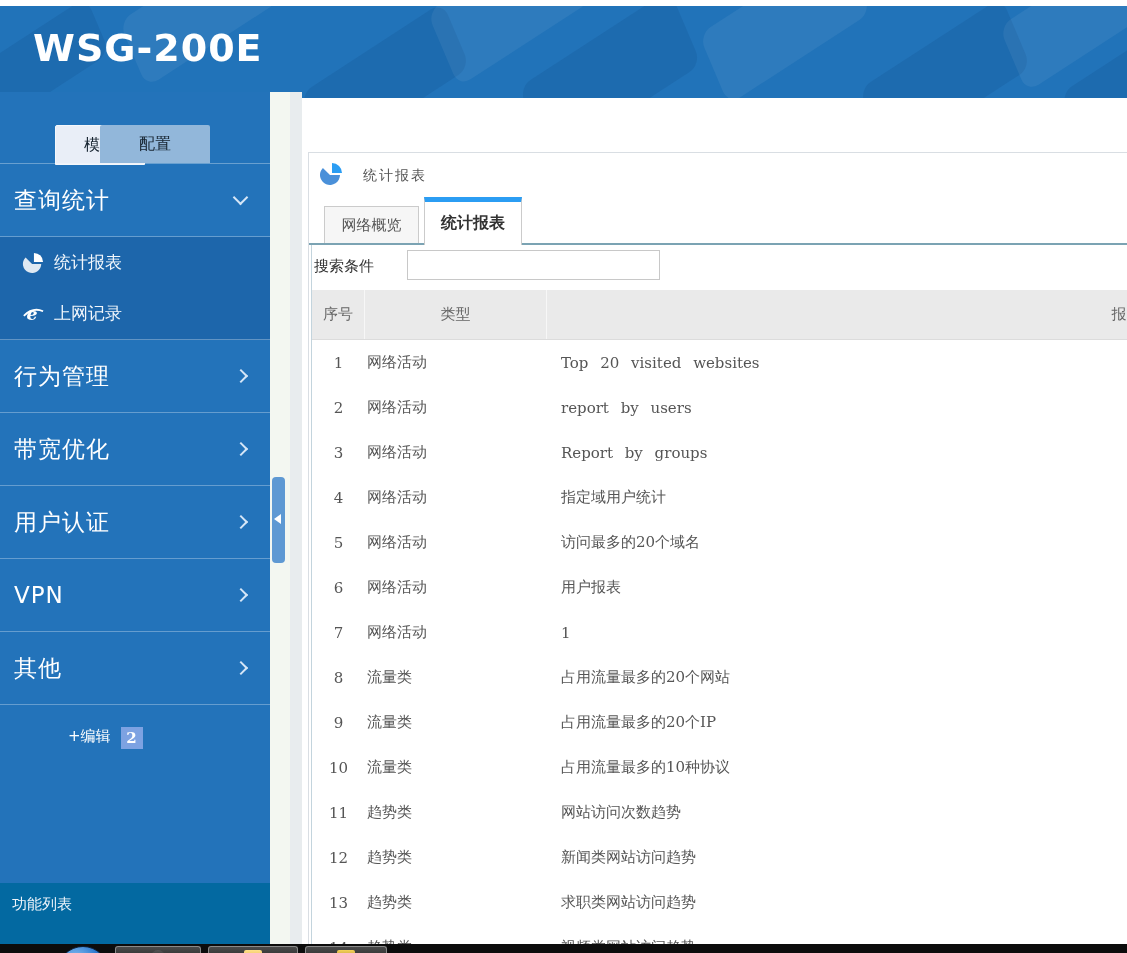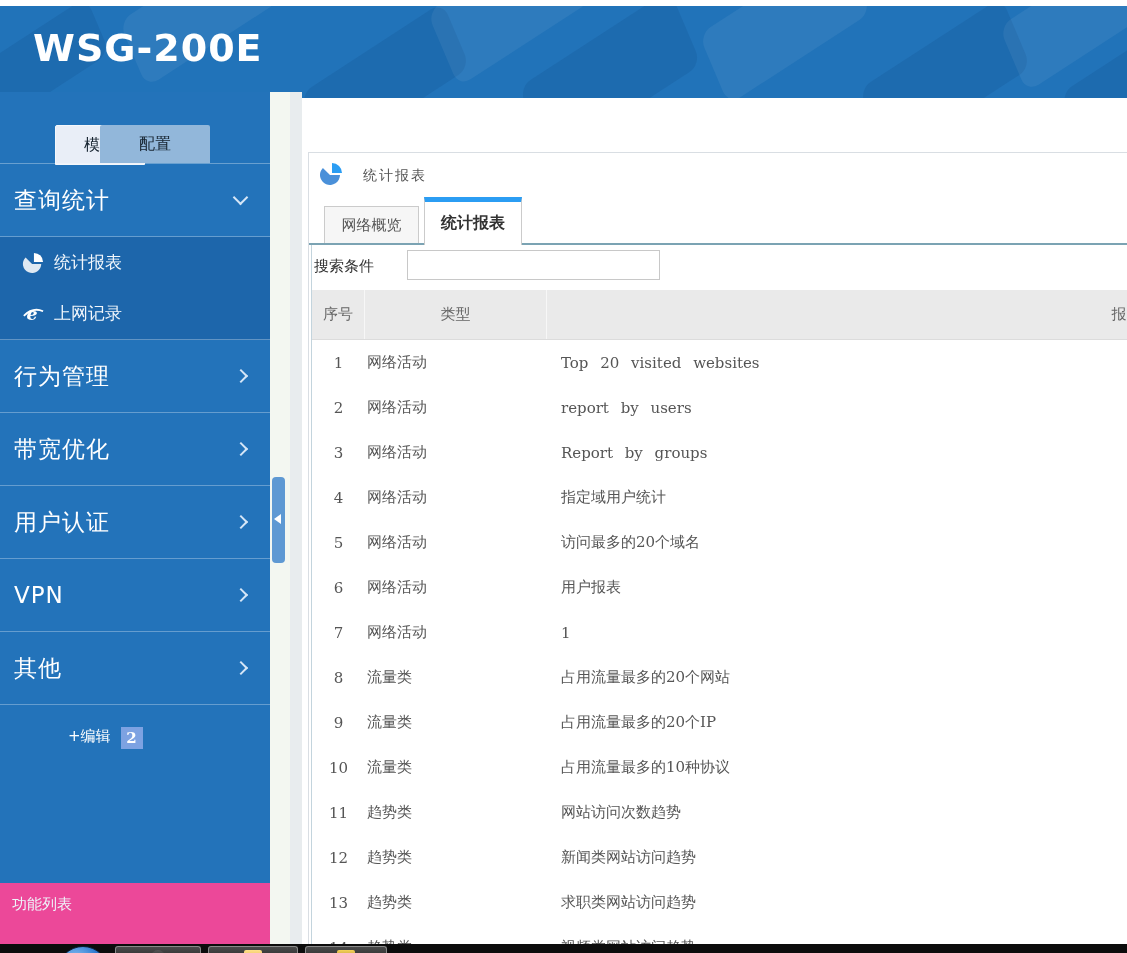--- a/index.html
+++ b/index.html
@@ -50,21 +50,21 @@
   .sub-item .sicon{width:26px; height:22px; margin-right:8px; display:flex; align-items:center; justify-content:center;}
   .sub-item .slbl{font-size:17px; color:#f2f7fc;}
   .edit-row{position:absolute; left:20px; top:635px; height:24px; display:flex; align-items:flex-start; cursor:pointer;margin-left:48px;}
   .edit-row .elbl{font-size:15px; color:#ffffff;}
   .edit-badge{
     margin-left:10px; width:22px; height:22px; background:#7da2e2; color:#ffffff;
     font-family:"DejaVu Serif",serif; font-size:15px; font-weight:bold;
     display:flex; align-items:center; justify-content:center;
   }
   .side-footer{
-    position:absolute; left:0; top:791px; width:270px; height:61px; background:#ec4899;
+    position:absolute; left:0; top:791px; width:270px; height:61px; background:#0369a1;
     display:flex; align-items:flex-start; padding:12px 0 0 12px; box-sizing:border-box;
   }
   .side-footer .flbl{font-size:15px; color:#eef4fa;}
   
   .gutter-a{position:absolute; left:270px; top:92px; width:20px; height:852px; background:#f3f7f1;}
   .gutter-b{position:absolute; left:290px; top:92px; width:12px; height:852px; background:#e8ecee;}
   .collapse-handle{
     position:absolute; left:272px; top:477px; width:13px; height:86px;
     background:#5e99d3; border-radius:4px; cursor:pointer;
   }

